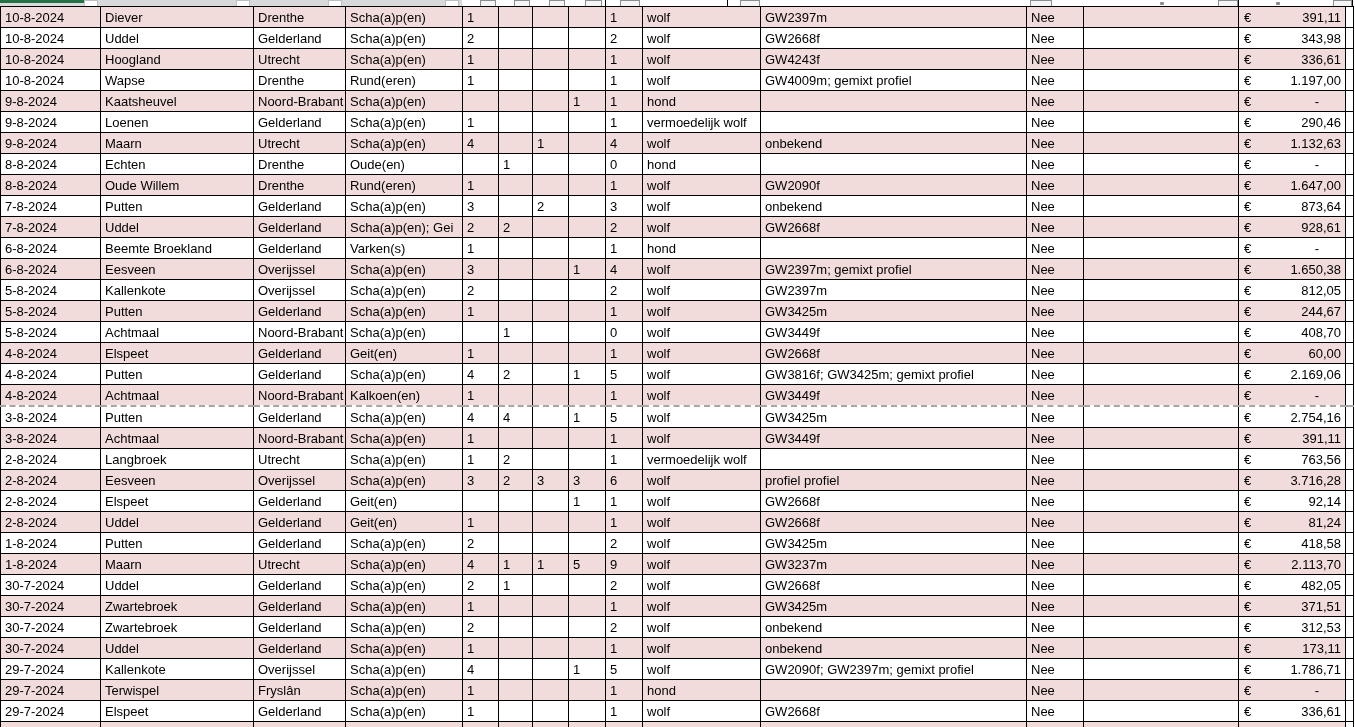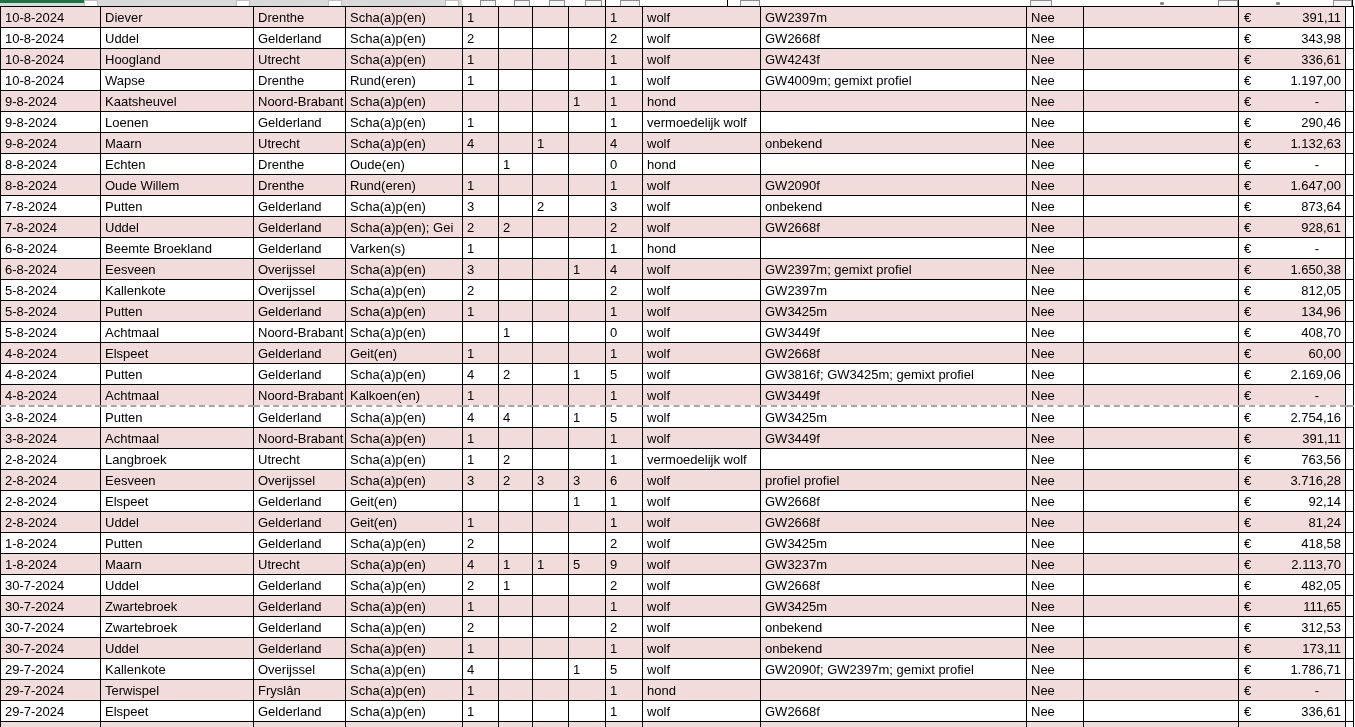--- a/index.html
+++ b/index.html
@@ -389,21 +389,21 @@
         <td></td>
         <td></td>
         <td>1</td>
         <td>wolf</td>
         <td>GW3425m</td>
         <td>Nee</td>
         <td></td>
         <td class="amount">
           <span class="amt-wrap">
             <span>€</span>
-            <span class="amt-val">134,96</span>
+            <span class="amt-val">244,67</span>
           </span>
         </td>
         <td class="sliver"></td>
       </tr>
       <tr>
         <td>5-8-2024</td>
         <td>Achtmaal</td>
         <td>Noord-Brabant</td>
         <td>Scha(a)p(en)</td>
         <td></td>
@@ -697,21 +697,21 @@
         <td></td>
         <td></td>
         <td>1</td>
         <td>wolf</td>
         <td>GW3425m</td>
         <td>Nee</td>
         <td></td>
         <td class="amount">
           <span class="amt-wrap">
             <span>€</span>
-            <span class="amt-val">111,65</span>
+            <span class="amt-val">371,51</span>
           </span>
         </td>
         <td class="sliver"></td>
       </tr>
       <tr>
         <td>30-7-2024</td>
         <td>Zwartebroek</td>
         <td>Gelderland</td>
         <td>Scha(a)p(en)</td>
         <td>2</td>

